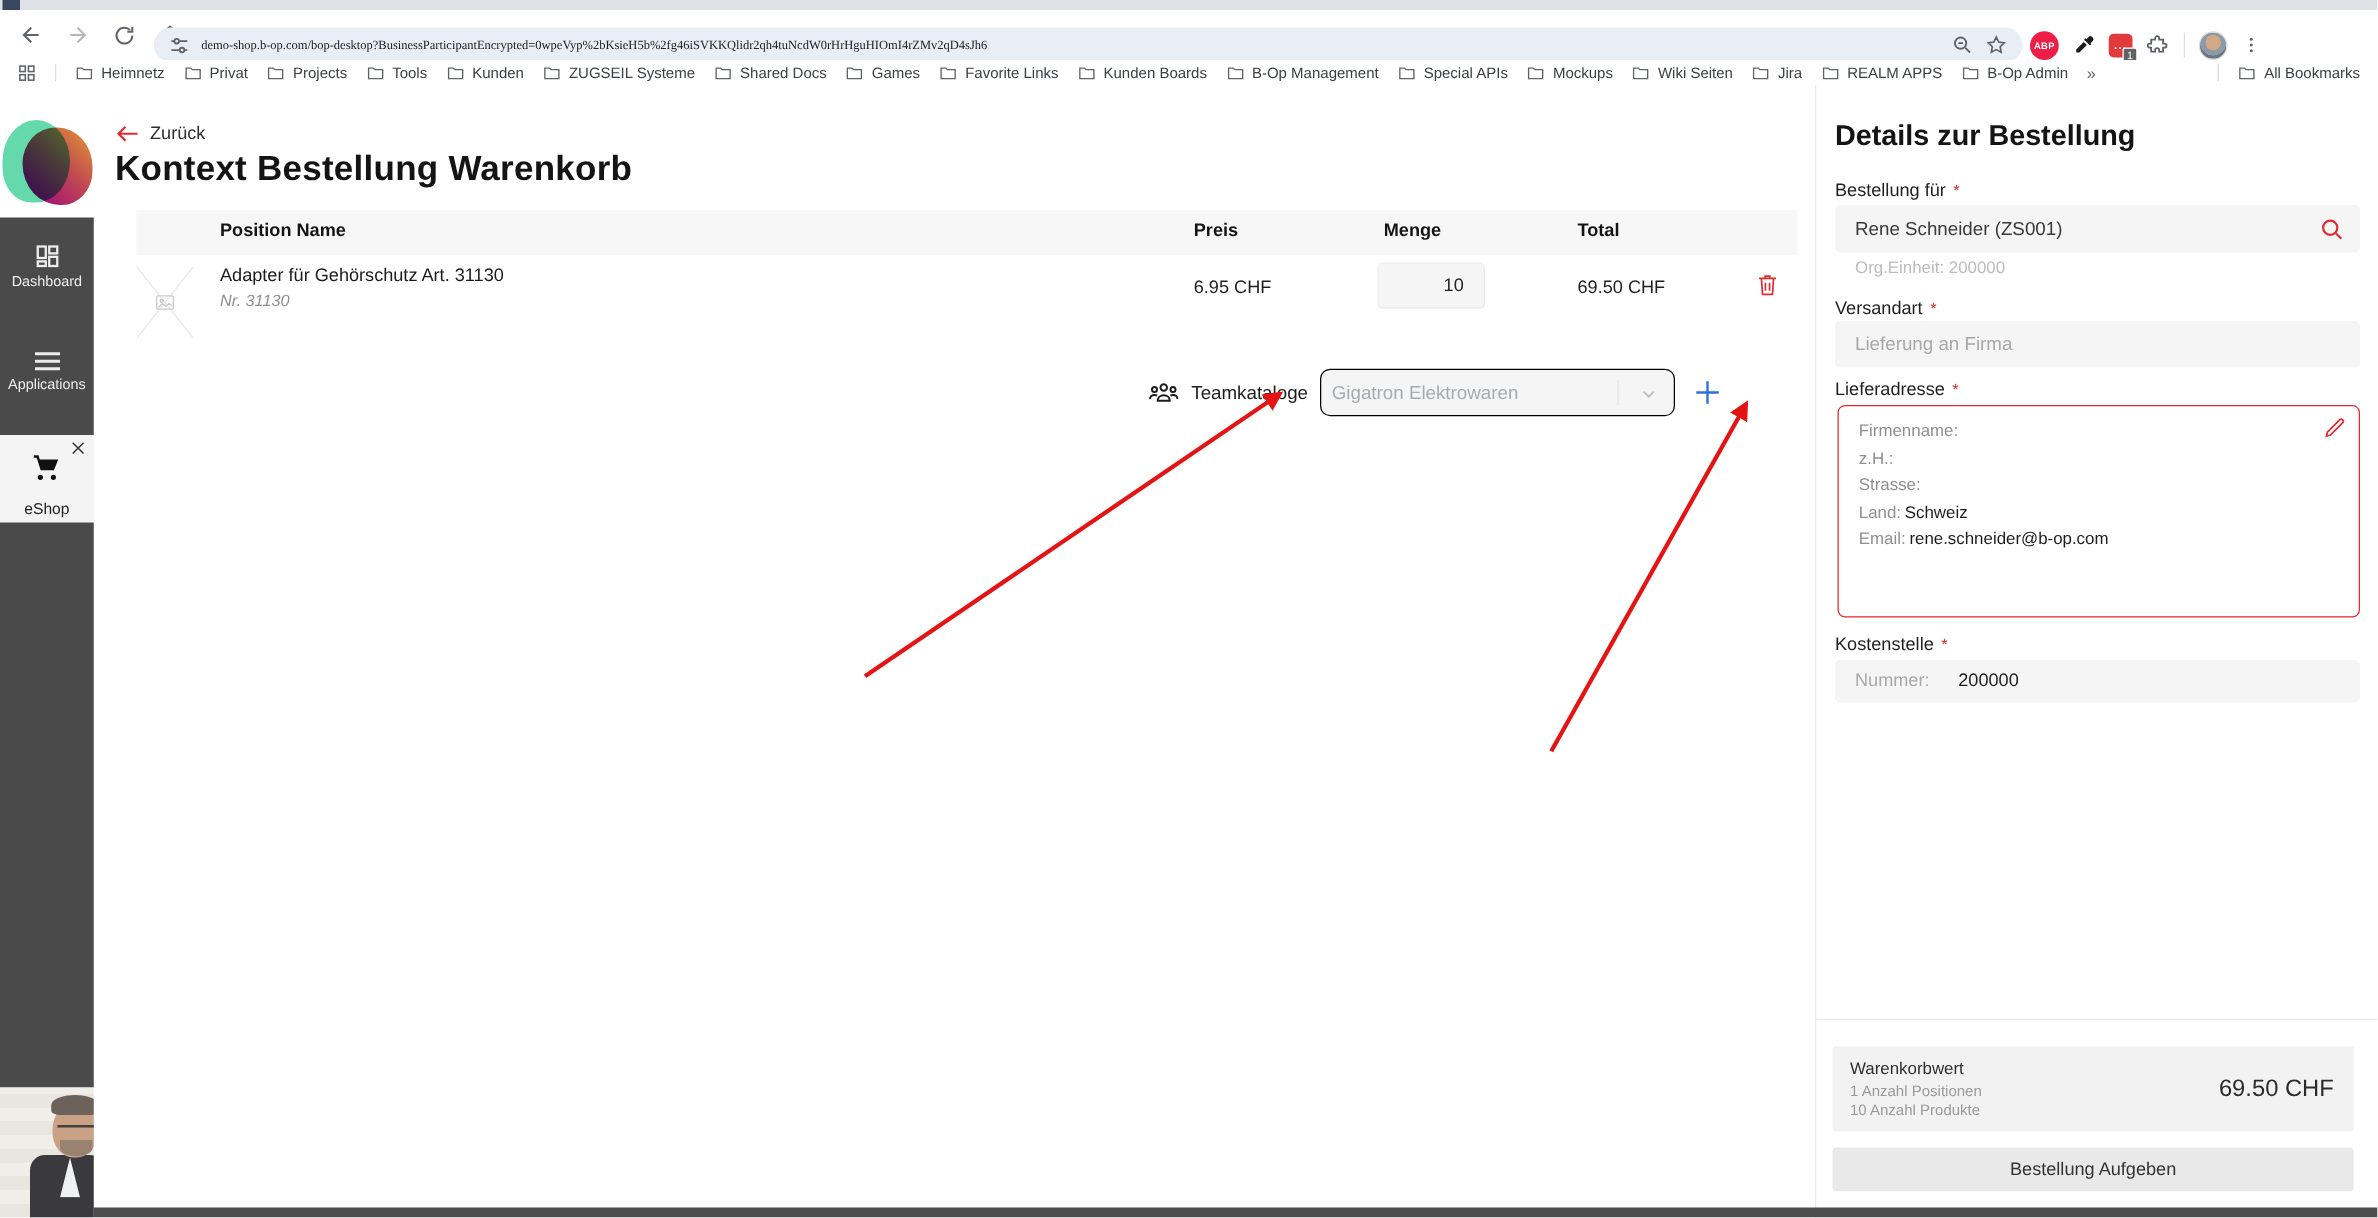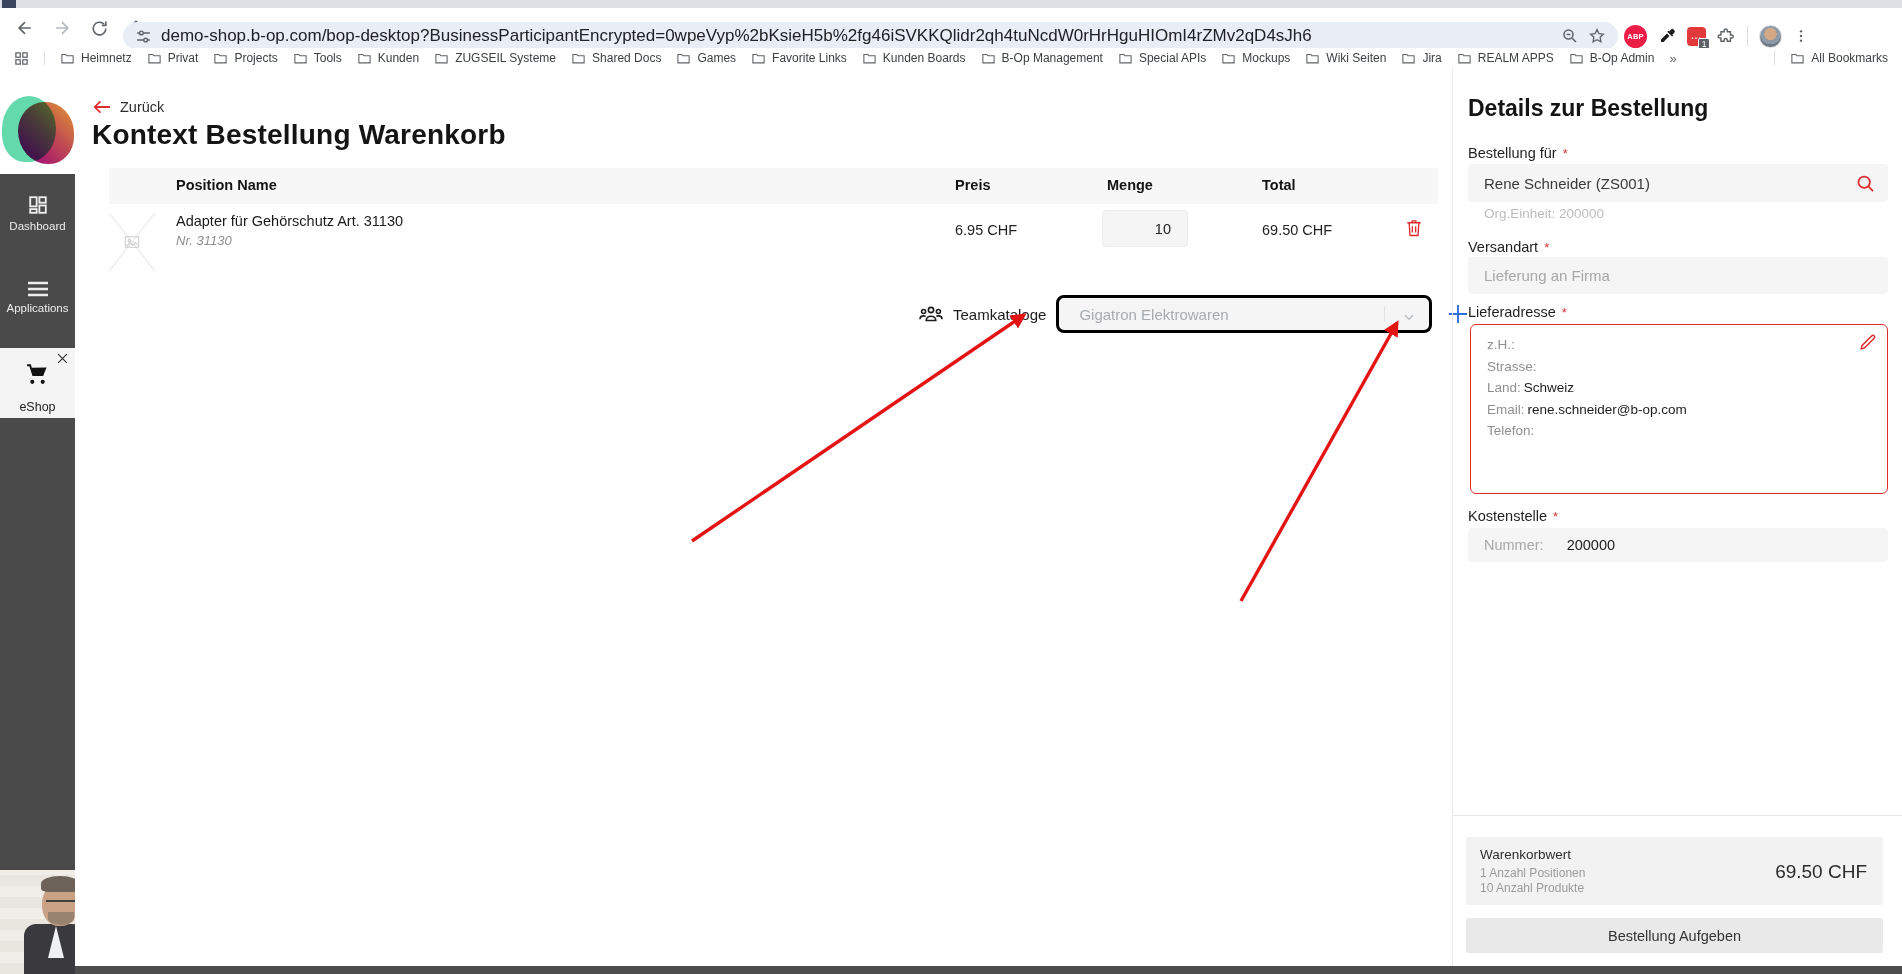--- a/index.html
+++ b/index.html
@@ -7,21 +7,21 @@
   body{position:relative;font-family:"Liberation Sans","DejaVu Sans",sans-serif;background:#fff;overflow:hidden;color:#1f1f1f}
   svg{display:block}
 
   
   .topstrip{position:absolute;left:0;top:0;width:100%;height:8px;background:#dee1e6}
   .tabstub{position:absolute;left:2px;top:0;width:14px;height:8px;background:#39465e}
   .toolbar{position:absolute;left:0;top:8px;width:100%;height:40px;background:#fff}
   .navbtns{position:absolute;left:4px;top:0;height:40px;display:flex;align-items:center;gap:11px;padding:0 8px}
   .navbtn{width:26px;height:26px;display:flex;align-items:center;justify-content:center;border-radius:50%;cursor:pointer}
   .omnibox{position:absolute;left:123px;top:14px;width:1495px;height:28px;background:#e9eef6;border-radius:14px;display:flex;align-items:center;padding:0 12px;gap:9px}
-  .omnibox input{flex:1;border:none;background:transparent;font-size:17px;color:#202124;outline:none;font-family:Liberation Sans, sans-serif}
+  .omnibox input{flex:1;border:none;background:transparent;font-size:10px;color:#202124;outline:none;font-family:Liberation Serif, serif}
   .ext-area{position:absolute;left:1624px;top:8px;height:40px;display:flex;align-items:center;gap:11px}
   .abp{width:23px;height:23px;border-radius:50%;background:#ed1e45;color:#fff;font-size:7.5px;font-weight:bold;display:flex;align-items:center;justify-content:center;letter-spacing:.2px}
   .redext{position:relative;width:19px;height:19px;border-radius:4px;background:#e2393b;display:flex;align-items:center;justify-content:center}
   .redext .dots{color:#fff;font-size:9px;font-weight:bold;letter-spacing:1px;line-height:1}
   .extbadge{position:absolute;right:-4px;bottom:-4px;min-width:12px;height:12px;background:#5f6368;color:#fff;font-size:8.5px;border-radius:2px;display:flex;align-items:center;justify-content:center;padding:0 2px;border:1px solid #fff}
   .vsep{width:1px;height:20px;background:#dadce0}
   .avatar{width:23px;height:23px;border-radius:50%;background:radial-gradient(circle at 50% 38%,#d3a886 0 36%,#8d9aa8 37% 62%,#6b7683 63%);border:1px solid #dcdcdc}
   .bookmarks{position:absolute;left:0;top:48px;width:100%;height:20px;display:flex;align-items:center;font-size:12px;color:#3c4043;padding:0 14px;gap:15px;background:#fff}
   .bm-list{display:contents}
   .bm-item{display:flex;align-items:center;gap:6px;white-space:nowrap;cursor:pointer}
@@ -63,21 +63,21 @@
      linear-gradient(to bottom right,transparent calc(50% - 1px),#e6e6e6 50%,transparent calc(50% + 1px));
      display:flex;align-items:center;justify-content:center}
   .pname{position:absolute;left:67px;top:9px;font-size:14.5px;color:#1a1a1a}
   .pnr{position:absolute;left:67px;top:29px;font-size:13px;color:#8f8f8f;font-style:italic}
   .pprice{position:absolute;left:846px;top:18px;font-size:14.5px}
   .qty{position:absolute;left:993px;top:6px;width:86px;height:37px;background:#f5f5f5;border:1px solid #ececec;border-radius:4px;text-align:right;padding-right:16px;font-size:14.5px;color:#222;font-family:inherit;outline:none}
   .ptotal{position:absolute;left:1153px;top:18px;font-size:14.5px}
   .trashbtn{position:absolute;left:1296px;top:14px;cursor:pointer;background:none;border:none}
   .teamrow{position:absolute;left:919px;top:295px;height:38px;display:flex;align-items:center;gap:10px}
   .tk-label{font-size:15px;color:#1c1c1c}
-  .select{width:376px;height:38px;background:#f5f5f5;border:3px solid #000000;border-radius:8px;display:flex;align-items:center;padding-left:20px;color:#a6abb0;font-size:15px;position:relative;cursor:pointer}
+  .select{width:284px;height:38px;background:#f5f5f5;border:1px solid #000000;border-radius:8px;display:flex;align-items:center;padding-left:8px;color:#a6abb0;font-size:15px;position:relative;cursor:pointer}
   .sel-div{position:absolute;right:44px;top:8px;bottom:8px;width:1px;background:#e2e2e2}
   .sel-chev{position:absolute;right:13px;top:12px}
   .plusbtn{background:none;border:none;cursor:pointer;margin-left:4px}
 
   
   .panel-border{position:absolute;left:1452px;top:68px;width:1px;height:906px;background:#eaeaea}
   .dtitle{position:absolute;left:1468px;top:95px;font-size:23px;font-weight:600;color:#141414}
   .flabel{position:absolute;left:1468px;font-size:14.5px;color:#1f1f1f}
   .req{color:#d63333;margin-left:6px;font-size:13px}
   .finput{position:absolute;left:1468px;width:420px;background:#f5f5f5;border-radius:4px;display:flex;align-items:center;padding:0 16px;font-size:15px;color:#3a3a3a}
@@ -442,31 +442,31 @@
 
 <div class="flabel" style="top:239px"><span>Versandart</span><span class="req">*</span></div>
 <div class="finput ghost" style="top:257px;height:37px">
     <span>Lieferung an Firma</span>
   </div>
 
 <div class="flabel" style="top:304px"><span>Lieferadresse</span><span class="req">*</span></div>
 <div class="addrbox">
   <div>
 
+      <div class="addr-line"><span>Firmenname:</span><b></b></div>
 
       <div class="addr-line"><span>z.H.:</span><b></b></div>
 
       <div class="addr-line"><span>Strasse:</span><b></b></div>
 
 
       <div class="addr-line"><span>Land:</span><b>Schweiz</b></div>
 
       <div class="addr-line"><span>Email:</span><b>rene.schneider@b-op.com</b></div>
 
-      <div class="addr-line"><span>Telefon:</span><b></b></div>
     </div>
   <span class="pencil">
       <svg width="19" height="19" viewBox="0 0 24 24" fill="none" stroke="#df2b2f" stroke-width="1.8">
         <path d="M4 20l1-4L17.5 3.5a1.8 1.8 0 0 1 2.6 0l.4.4a1.8 1.8 0 0 1 0 2.6L8 19z"></path>
       </svg>
     </span>
 </div>
 
 <div class="flabel" style="top:508px"><span>Kostenstelle</span><span class="req">*</span></div>
 <div class="finput costinput" style="top:528px;font-size:14.5px">

